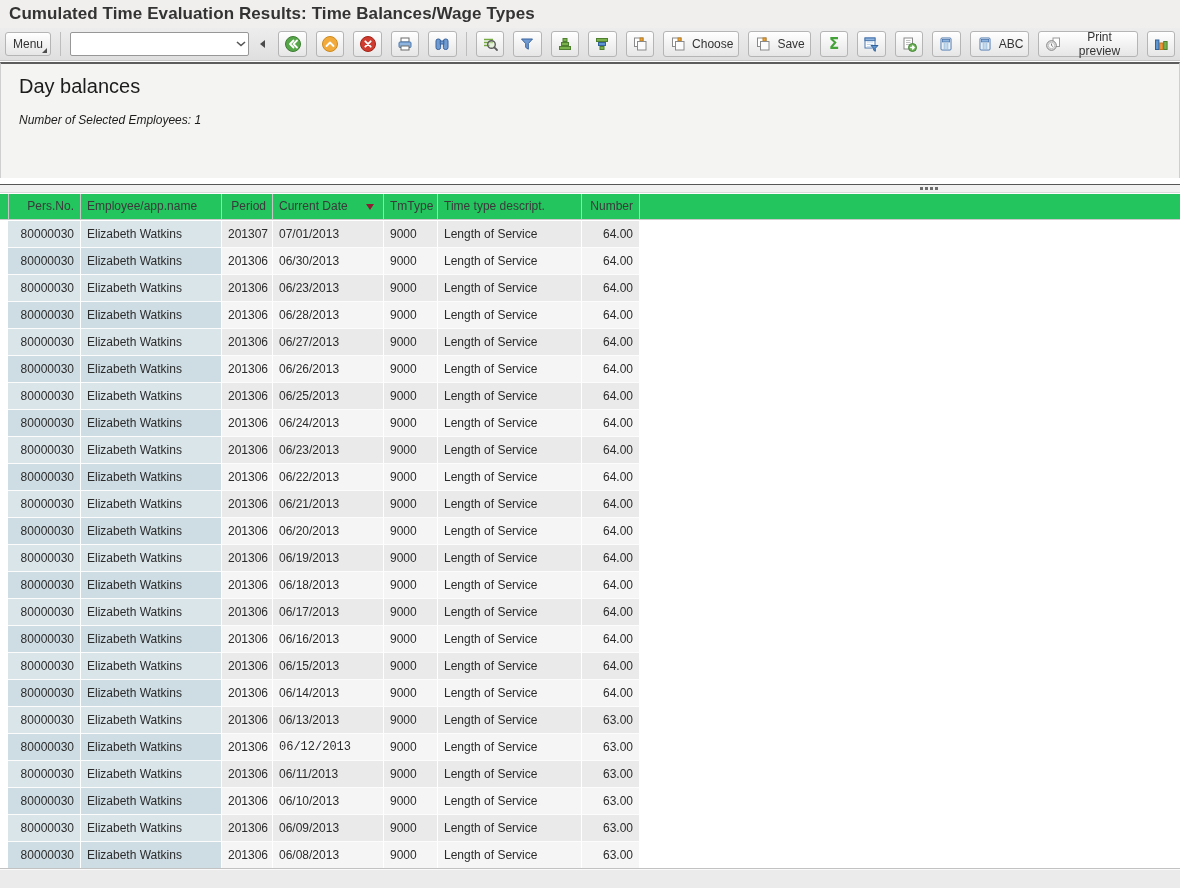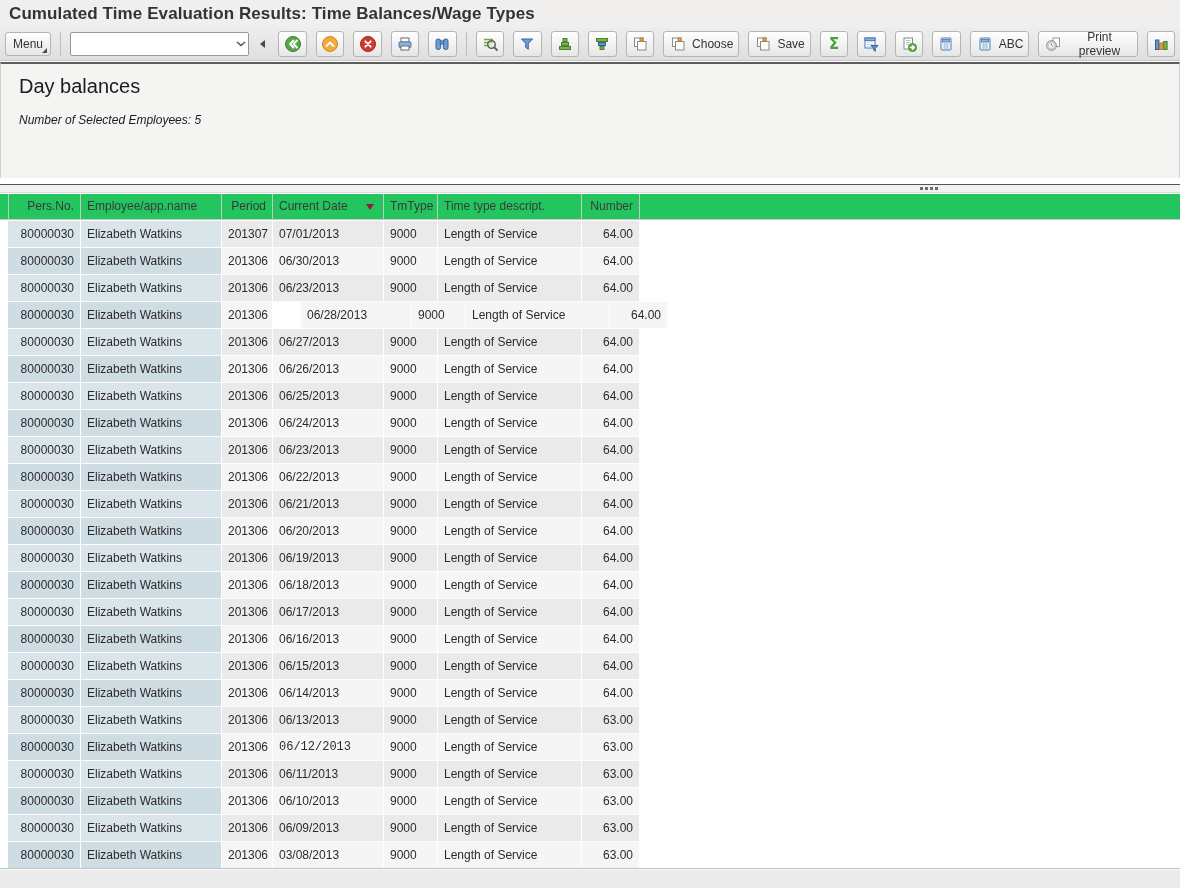--- a/index.html
+++ b/index.html
@@ -254,21 +254,21 @@
             <rect x="3.5" y="5" width="3.4" height="9.5" fill="#5e96d2" stroke="#336199"></rect>
             <rect x="7.6" y="8" width="3.4" height="6.5" fill="#ea9a3e" stroke="#bf7420"></rect>
             <rect x="11.7" y="6.5" width="3.4" height="8" fill="#79b24c" stroke="#4f8030"></rect>
           </svg>
         </span>
       </button></span>
 </div>
 
 <div class="panel">
   <div class="heading">Day balances</div>
-  <div class="emp">Number of Selected Employees: 5</div>
+  <div class="emp">Number of Selected Employees: 1</div>
 </div>
 
 <div class="grid-topline"></div>
 <div class="splitter">
   <span class="dots">
       <span></span>
       <span></span>
       <span></span>
       <span></span>
     </span>
@@ -308,21 +308,21 @@
         <div class="cell data right" style="width: 51px;">201306</div>
         <div class="cell data" style="width: 111px;">06/23/2013</div>
         <div class="cell data" style="width: 54px;">9000</div>
         <div class="cell data" style="width: 144px;">Length of Service</div>
         <div class="cell data right" style="width: 58px;">64.00</div>
       </div>
       <div class="row even">
         <div class="cell key right" style="width: 73px;">80000030</div>
         <div class="cell key" style="width: 141px;">Elizabeth Watkins</div>
         <div class="cell data right" style="width: 51px;">201306</div>
-        <div class="cell data" style="width: 111px; margin-left: 28px;">06/28/2013</div>
+        <div class="cell data" style="width: 111px;">06/28/2013</div>
         <div class="cell data" style="width: 54px;">9000</div>
         <div class="cell data" style="width: 144px;">Length of Service</div>
         <div class="cell data right" style="width: 58px;">64.00</div>
       </div>
       <div class="row odd">
         <div class="cell key right" style="width: 73px;">80000030</div>
         <div class="cell key" style="width: 141px;">Elizabeth Watkins</div>
         <div class="cell data right" style="width: 51px;">201306</div>
         <div class="cell data" style="width: 111px;">06/27/2013</div>
         <div class="cell data" style="width: 54px;">9000</div>
@@ -488,20 +488,20 @@
         <div class="cell data right" style="width: 51px;">201306</div>
         <div class="cell data" style="width: 111px;">06/09/2013</div>
         <div class="cell data" style="width: 54px;">9000</div>
         <div class="cell data" style="width: 144px;">Length of Service</div>
         <div class="cell data right" style="width: 58px;">63.00</div>
       </div>
       <div class="row even">
         <div class="cell key right" style="width: 73px;">80000030</div>
         <div class="cell key" style="width: 141px;">Elizabeth Watkins</div>
         <div class="cell data right" style="width: 51px;">201306</div>
-        <div class="cell data" style="width: 111px;">03/08/2013</div>
+        <div class="cell data" style="width: 111px;">06/08/2013</div>
         <div class="cell data" style="width: 54px;">9000</div>
         <div class="cell data" style="width: 144px;">Length of Service</div>
         <div class="cell data right" style="width: 58px;">63.00</div>
       </div>
     </div>
 </div>
 <div class="footer"></div>
 
 </body></html>

